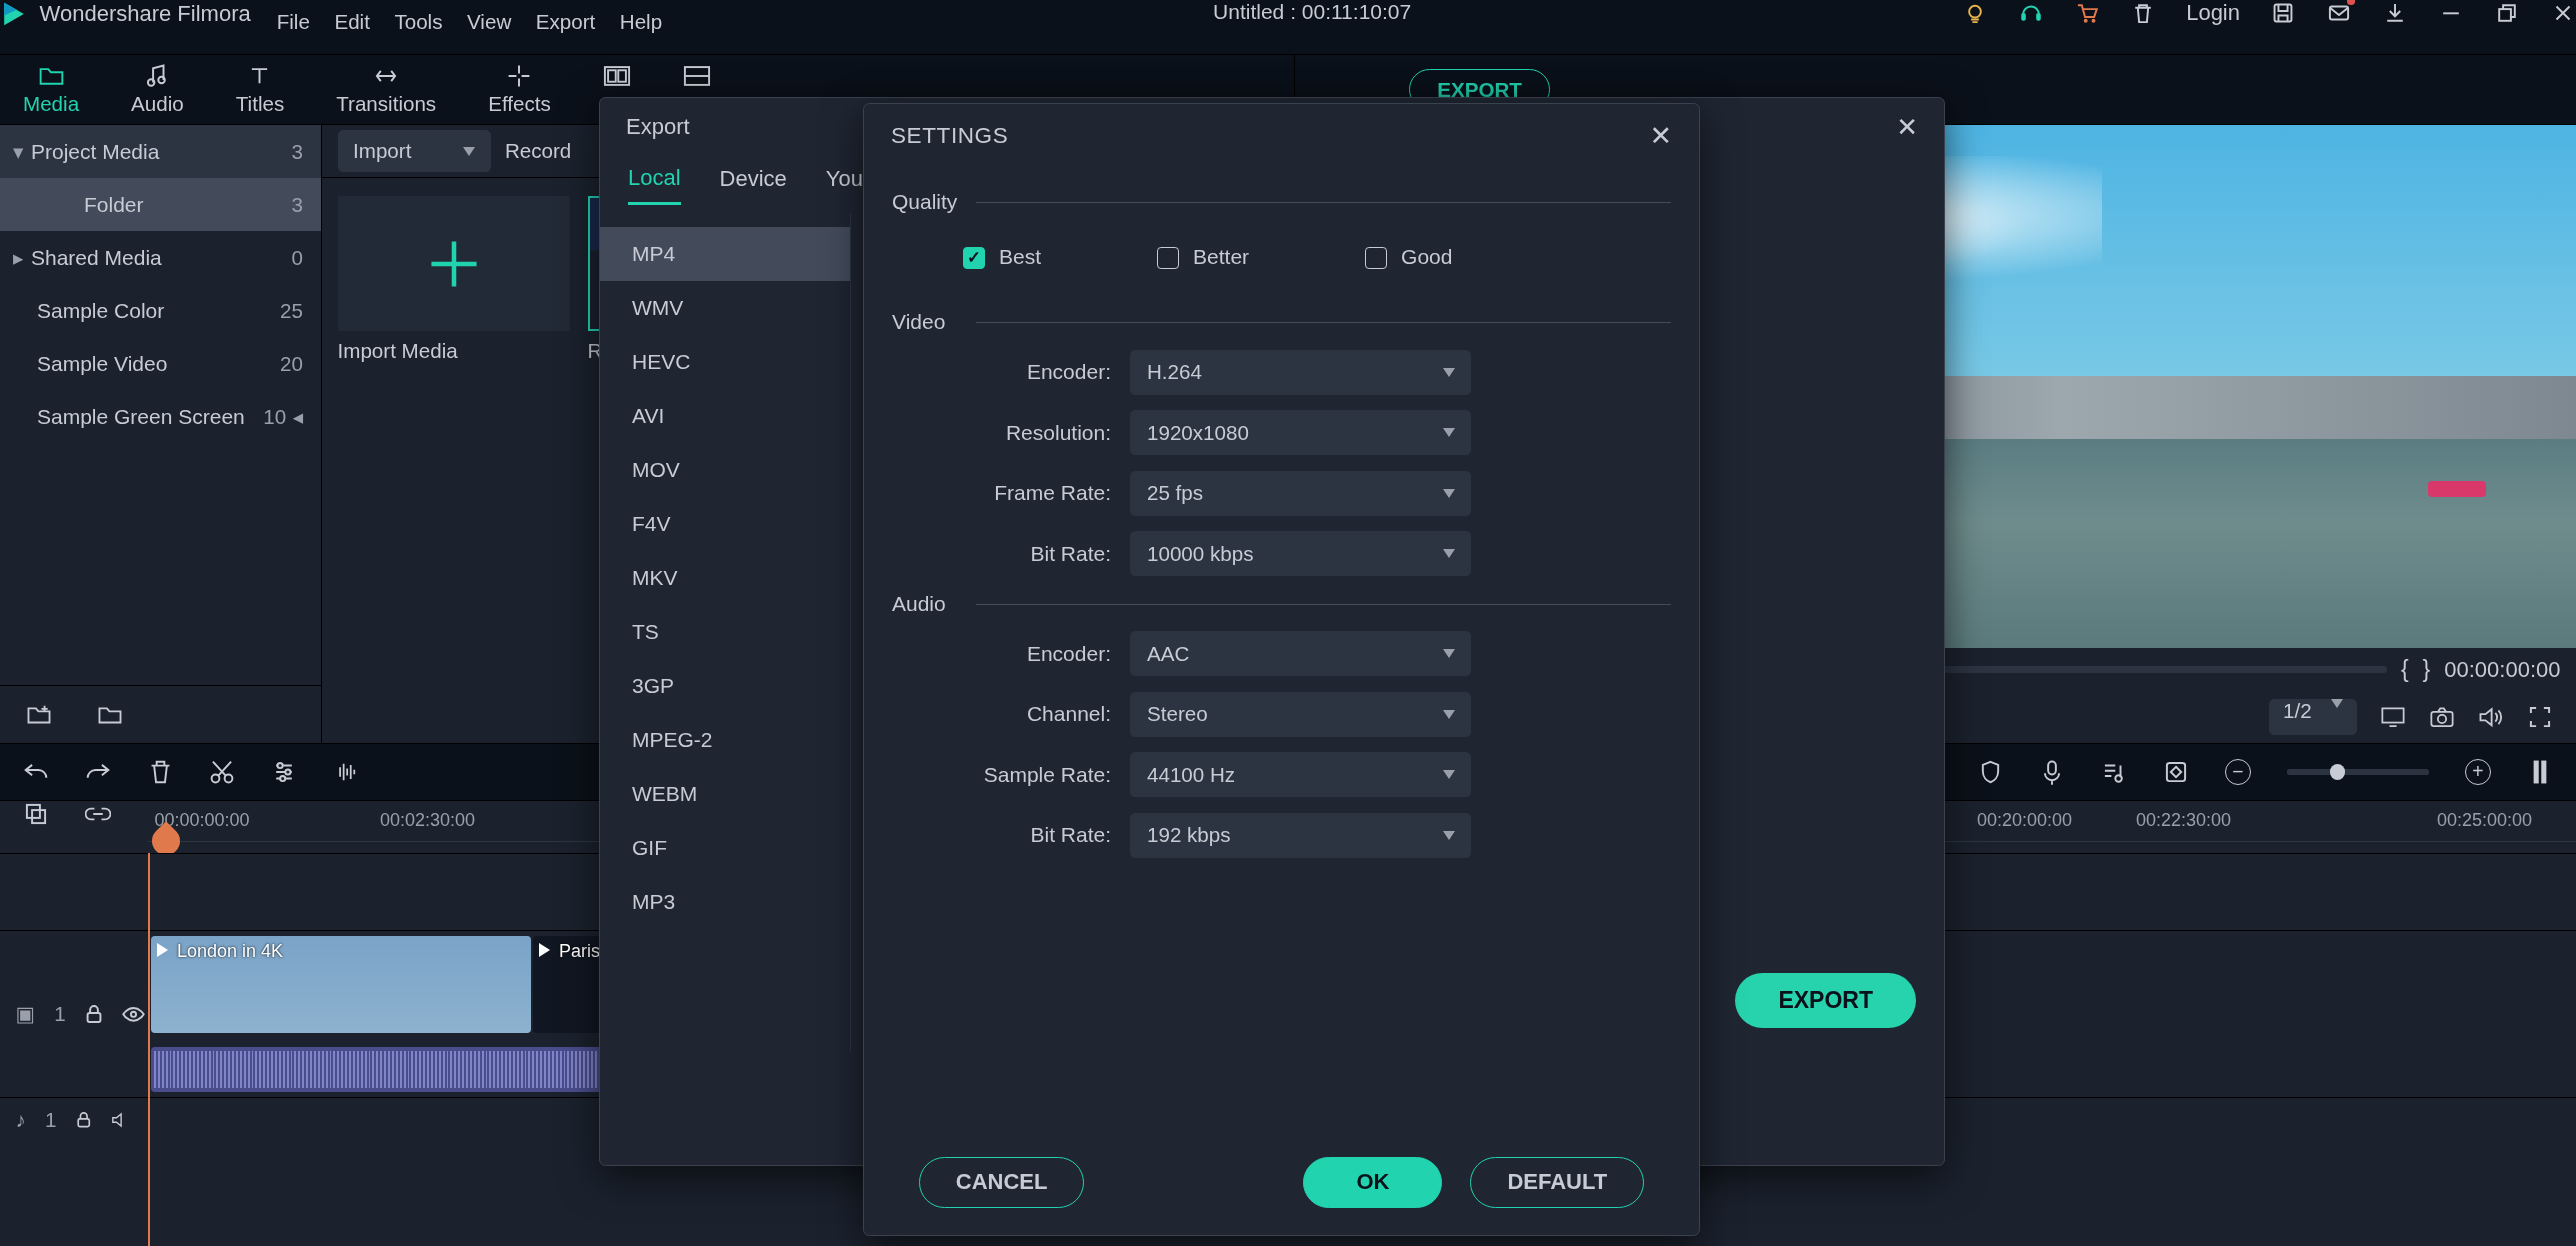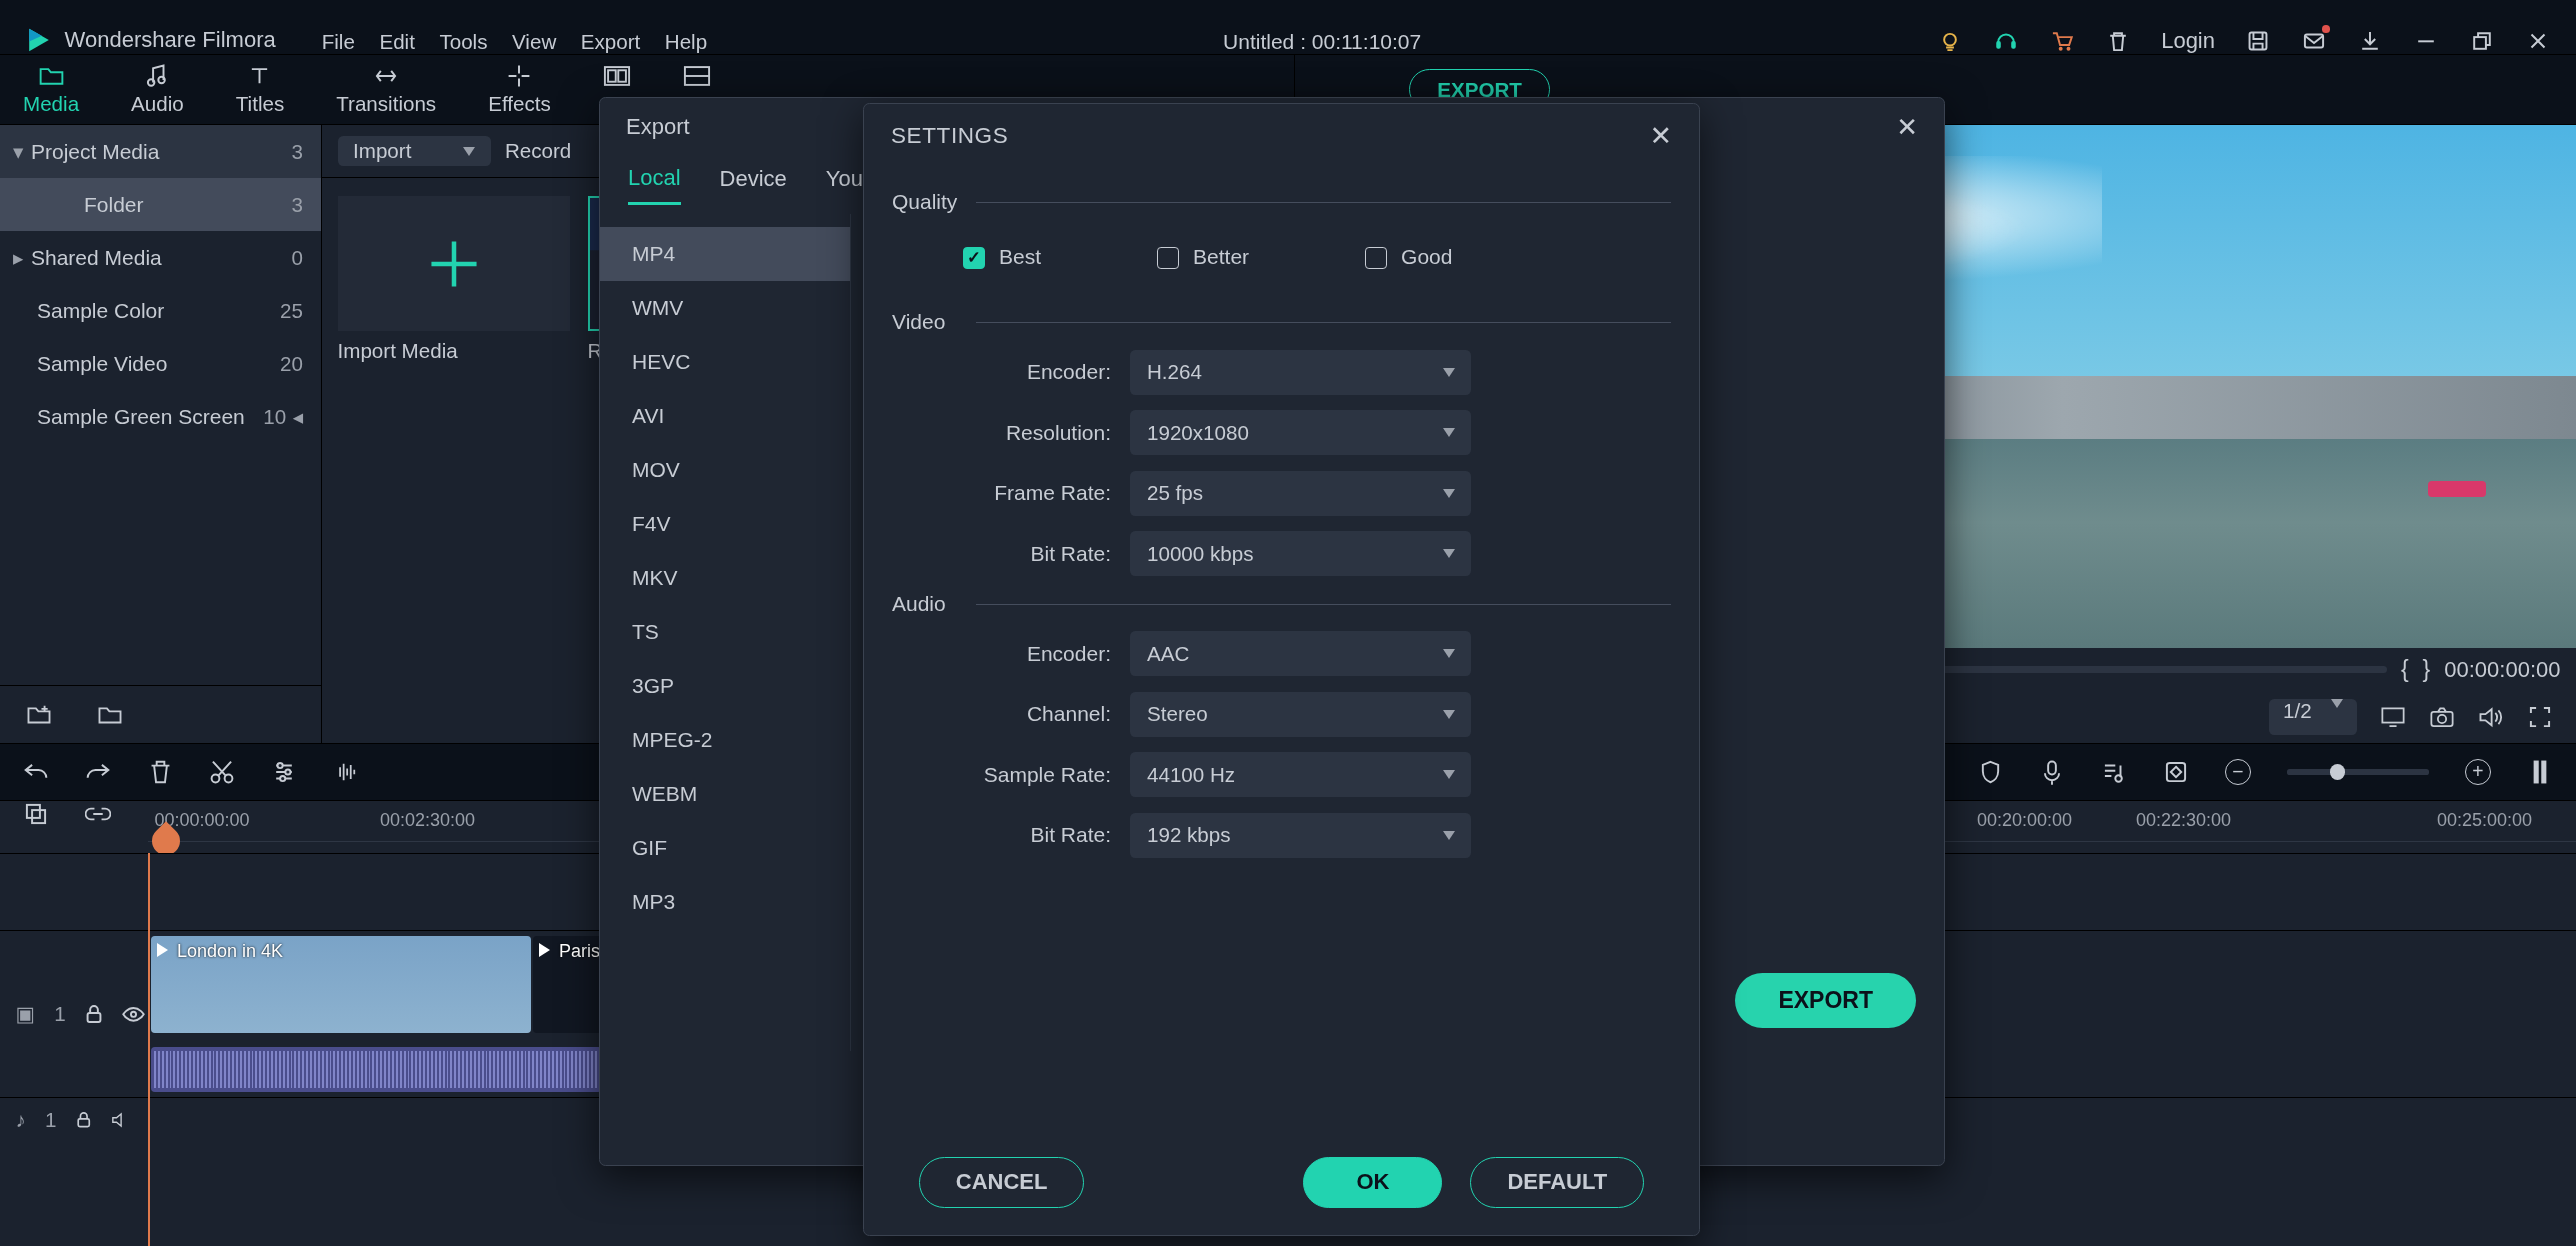--- a/index.html
+++ b/index.html
@@ -20,22 +20,22 @@
     --border:#2e3644;
     --border2:#3b4453;
     --divider:#454d5d;
   }
   *{box-sizing:border-box;font-family:"Segoe UI",Arial,sans-serif;}
   html,body{margin:0;padding:0;width:2576px;height:1246px;background:var(--bg-dark);color:var(--text);overflow:hidden;font-size:20.6px;}
   svg{display:block;}
 
   
   .menubar{
-    height:55px;background:var(--bg-topbar);display:flex;align-items:flex-end;
-    padding:0 25px;border-bottom:0.6px solid #000;gap:20px;
+    height:55px;background:var(--bg-topbar);display:flex;align-items:flex-start;
+    padding:0 0;border-bottom:0.6px solid #000;
   }
   .menubar .logo{display:flex;align-items:center;gap:11.6px;margin-right:26px;}
   .menubar .logo-icon{width:28px;height:28px;}
   .menubar .logo-text{font-size:22px;color:var(--text);}
   .menubar .menus{display:flex;gap:24.5px;margin-top:10px;}
   .menubar .menus span{font-size:20.6px;color:var(--text);cursor:pointer;}
   .menubar .center{flex:1;text-align:center;color:var(--text);font-size:21px;}
   .menubar .right{display:flex;align-items:center;gap:30px;}
   .menubar .right .icon, .menubar .right .login{cursor:pointer;color:var(--text);}
   .menubar .right .login{font-size:22px;}
@@ -60,21 +60,21 @@
   .leftcol .pmrow{height:53px;display:flex;align-items:center;justify-content:space-between;padding:0 18px 0 13px;color:var(--text);cursor:pointer;}
   .leftcol .pmrow.sel{background:var(--bg-panel3);}
   .leftcol .pmrow.sel2{background:var(--bg-sel);}
   .leftcol .pmrow .arr{width:18px;display:inline-block;color:var(--text2);}
   .leftcol .pmrow .cnt{color:var(--text2);}
   .leftcol .pmrow .lab{font-size:21px;}
   .leftcol .bottom-icons{margin-top:auto;height:58px;display:flex;align-items:center;gap:45px;padding:0 26px;border-top:0.6px solid #000;}
 
   .main .mediapanel{width:972px;background:var(--bg-panel);display:flex;flex-direction:column;}
   .mediapanel .mtoolbar{height:53px;display:flex;align-items:center;gap:14px;padding:0 15.5px;background:var(--bg-panel);border-bottom:0.6px solid #000;}
-  .mediapanel .mtoolbar .importbtn{background:var(--bg-panel3);height:30px;border-radius:5.2px;display:flex;align-items:center;padding:0 15.5px;gap:52px;cursor:pointer;}
+  .mediapanel .mtoolbar .importbtn{background:var(--bg-panel3);height:42px;border-radius:5.2px;display:flex;align-items:center;padding:0 15.5px;gap:52px;cursor:pointer;}
   .mediapanel .mtoolbar .rec{color:var(--text);font-size:20.6px;}
   .mediapanel .mcontent{flex:1;padding:18px 15.5px;display:flex;gap:18px;align-items:flex-start;}
   .mediapanel .card{width:232px;}
   .mediapanel .card .thumb{width:232px;height:135px;display:flex;align-items:center;justify-content:center;position:relative;}
   .mediapanel .card .thumb.add{background:var(--bg-panel2);}
   .mediapanel .card .thumb.img{background:linear-gradient(#1a2a4c 0%,#1a2a4c 40%,#1b2131 40.1%,#1b2131 100%);border:2.6px solid var(--accent);}
   .mediapanel .card .cap{margin-top:7.7px;text-align:left;font-size:20.6px;color:var(--text);}
   .mediapanel .card .thumb .flag{position:absolute;right:3.9px;top:3.9px;width:24.5px;height:24.5px;border:0.6px solid var(--text2);display:flex;align-items:center;justify-content:center;font-size:15.5px;}
   .mediapanel .card .thumb .chk{position:absolute;right:2.6px;bottom:2.6px;width:24.5px;height:24.5px;background:var(--accent);color:#000;display:flex;align-items:center;justify-content:center;font-size:18px;border-radius:2.6px;}
 

